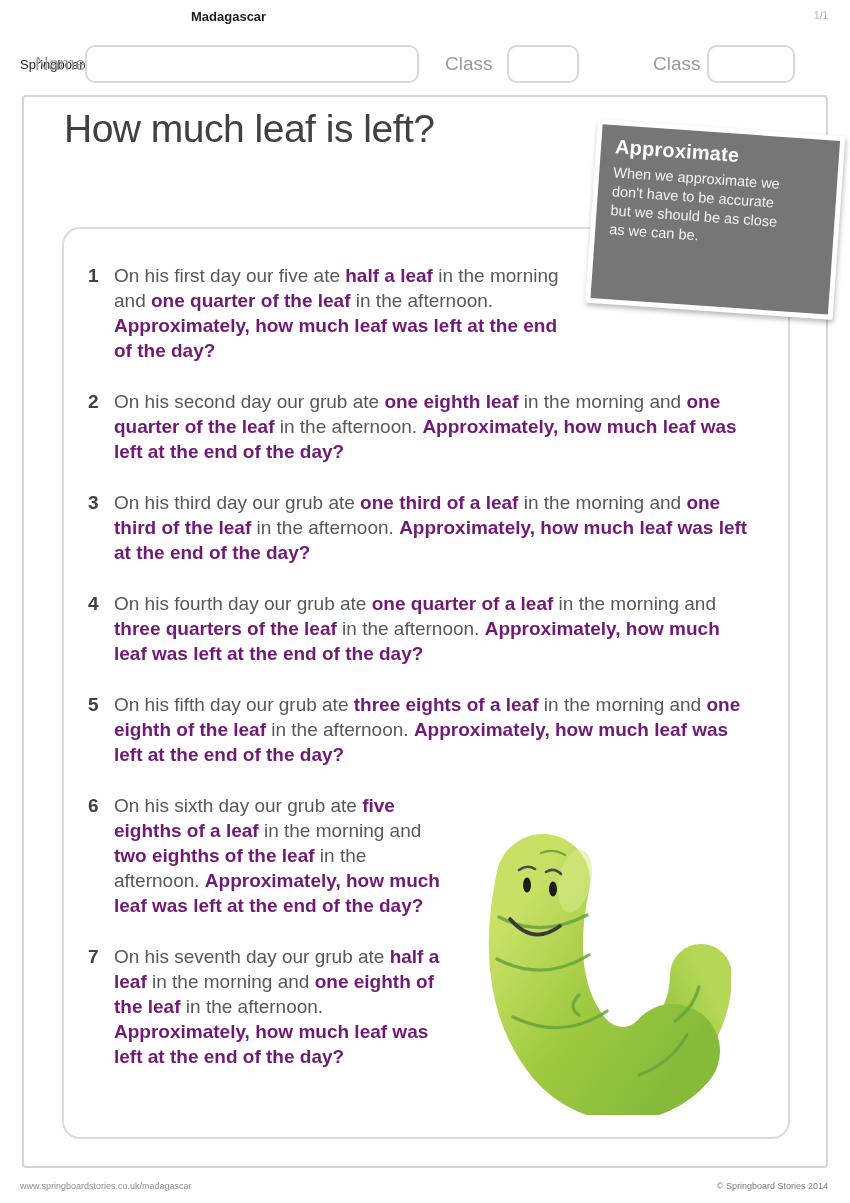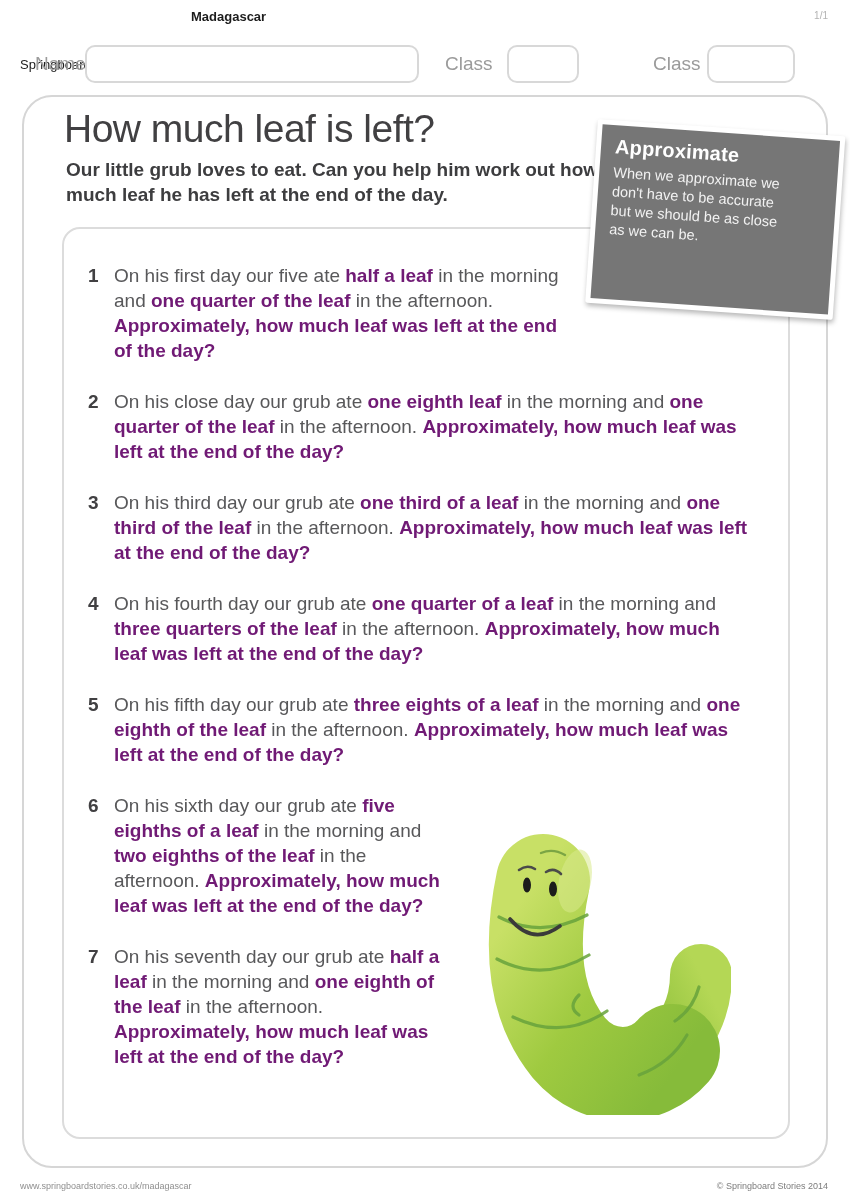--- a/index.html
+++ b/index.html
@@ -17,21 +17,21 @@
   .fbox{position:absolute;height:34px;border:2px solid #d8d8d8;border-radius:10px;background:#fff;}
   #name-label{left:20px;top:53px;margin-left:15px;}
   #name-box{left:85px;top:45px;width:330px;}
   #class-label{left:445px;top:53px;}
   #class-box{left:507px;top:45px;width:68px;}
   #date-label{left:653px;top:53px;}
   #date-box{left:707px;top:45px;width:84px;}
   
   .card{
     position:absolute;left:22px;top:95px;width:802px;height:1069px;
-    border:2px solid #d6d6d6;border-radius:30px;background:#ffffff;
+    border:2px solid #d6d6d6;border-radius:4px;background:#ffffff;
   }
   .title{
     position:absolute;left:40px;top:10px;margin:0;
     font-size:39px;font-weight:400;color:#414042;letter-spacing:-0.5px;
   }
   .intro{
     position:absolute;left:42px;top:60px;margin:0;max-width:548px;
     font-size:19px;line-height:25px;font-weight:bold;color:#3d3d3f;
   }
   
@@ -75,36 +75,35 @@
 
 <span class="flabel" id="name-label">Name</span>
 <div class="fbox" id="name-box"></div>
 <span class="flabel" id="class-label">Class</span>
 <div class="fbox" id="class-box"></div>
 <span class="flabel" id="date-label">Class</span>
 <div class="fbox" id="date-box"></div>
 
 <main class="card">
   <h1 class="title">How much leaf is left?</h1>
-  <p class="intro">Our little grub loves to eat. Can you help him work out how much leaf he has left at the end of the day.</p>
 
   <aside class="tip" style="background: rgb(118, 118, 118);">
     <h2>Approximate</h2>
     <p>When we approximate we don't have to be accurate but we should be as close as we can be.</p>
   </aside>
 
   <section class="qbox">
     <div id="qlist">
         <div class="q-row">
           <div class="q-num">1</div>
           <div class="q-text"><span class="tip-spacer"></span><span class="seg">On his first day our five ate </span><span class="seg bold">half a leaf</span><span class="seg"> in the morning and </span><span class="seg bold">one quarter of the leaf</span><span class="seg"> in the afternoon. </span><span class="seg bold">Approximately, how much leaf was left at the end of the day?</span></div>
         </div>
         <div class="q-row">
           <div class="q-num">2</div>
-          <div class="q-text"><span class="seg">On his close day our grub ate </span><span class="seg bold">one eighth leaf</span><span class="seg"> in the morning and </span><span class="seg bold">one quarter of the leaf</span><span class="seg"> in the afternoon. </span><span class="seg bold">Approximately, how much leaf was left at the end of the day?</span></div>
+          <div class="q-text"><span class="seg">On his second day our grub ate </span><span class="seg bold">one eighth leaf</span><span class="seg"> in the morning and </span><span class="seg bold">one quarter of the leaf</span><span class="seg"> in the afternoon. </span><span class="seg bold">Approximately, how much leaf was left at the end of the day?</span></div>
         </div>
         <div class="q-row">
           <div class="q-num">3</div>
           <div class="q-text"><span class="seg">On his third day our grub ate </span><span class="seg bold">one third of a leaf</span><span class="seg"> in the morning and </span><span class="seg bold">one third of the leaf</span><span class="seg"> in the afternoon. </span><span class="seg bold">Approximately, how much leaf was left at the end of the day?</span></div>
         </div>
         <div class="q-row">
           <div class="q-num">4</div>
           <div class="q-text"><span class="seg">On his fourth day our grub ate </span><span class="seg bold">one quarter of a leaf</span><span class="seg"> in the morning and </span><span class="seg bold">three quarters of the leaf</span><span class="seg"> in the afternoon. </span><span class="seg bold">Approximately, how much leaf was left at the end of the day?</span></div>
         </div>
         <div class="q-row">

